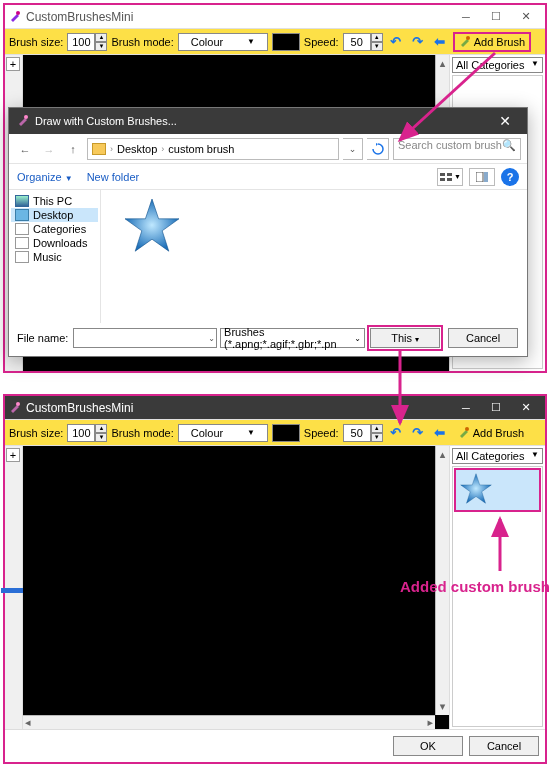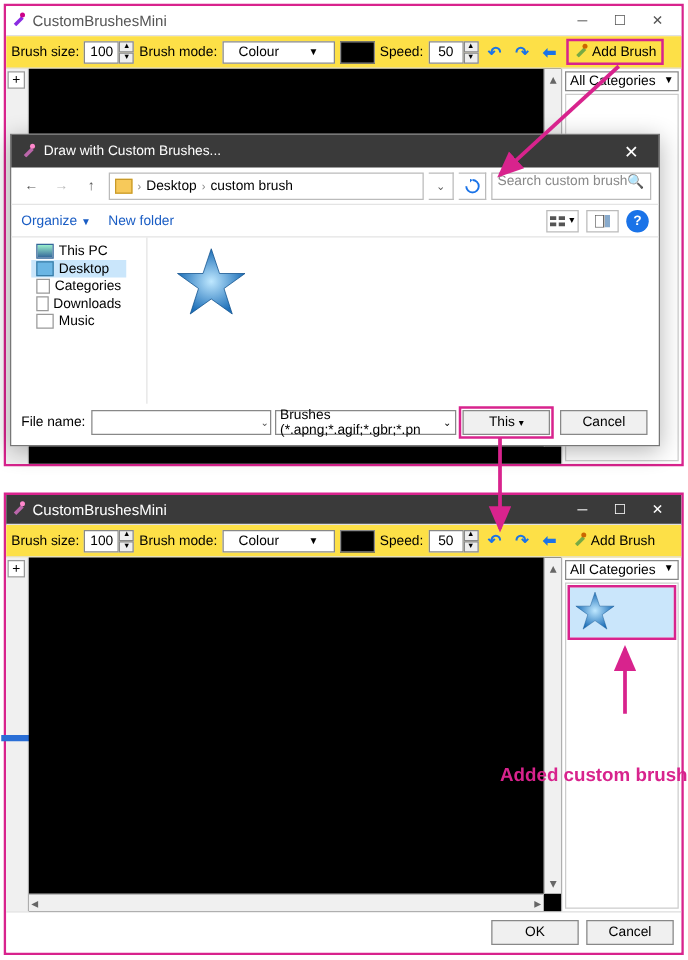--- a/index.html
+++ b/index.html
@@ -51,21 +51,21 @@
   .crumb-dd { width: 20px; height: 22px; border: 1px solid #bbb; border-left: none; display:flex; align-items:center; justify-content:center; font-size:9px; color:#555;}
   .refresh { width: 22px; height: 22px; border: 1px solid #bbb; border-left: none; display:flex; align-items:center; justify-content:center;}
   .search { width: 128px; height: 22px; border: 1px solid #bbb; display: flex; align-items: flex-start; padding: 0 4px; color: #888; }
   .search .mag { margin-left: auto; }
   .dlg-tool { height: 26px; display: flex; align-items: center; padding: 0 8px; gap: 14px; border-bottom: 1px solid #e4e4e4; }
   .link { color: #1a5dc4; }
   .dlg-tool .right { margin-left: auto; display: flex; gap: 6px; align-items: center; }
   .viewbtn { width: 26px; height: 18px; border: 1px solid #bbb; display:flex; align-items:center; justify-content:center;}
   .help { width: 18px; height: 18px; border-radius: 50%; background: #1a73e8; color: #fff; text-align: center; line-height: 18px; font-weight: bold; }
   .dlg-body { flex: 1; display: flex; }
-  .tree { width: 109px; border-right: 1px solid #e4e4e4; padding: 4px 16px; }
+  .tree { width: 92px; border-right: 1px solid #e4e4e4; padding: 4px 2px; }
   .tree-item { display: flex; align-items: center; gap: 4px; padding: 1px 4px; }
   .tree-item.sel { background: #cae6fb; }
   .ti-icon { width: 14px; height: 12px; }
   .ic-pc { background: linear-gradient(#9ec,#369); border:1px solid #369;}
   .ic-desk { background: #6bb6e4; border:1px solid #3a7da8;}
   .ic-doc { background: #fff; border:1px solid #999;}
   .ic-dl { background: #fff; border:1px solid #999;}
   .ic-mus { background: #fff; border:1px solid #999;}
   .files { flex: 1; padding: 6px; display: flex; align-items: flex-start; }
   .file-item { width: 90px; text-align: center; }
@@ -382,13 +382,13 @@
 
   <svg class="arrow-svg" style="left:480px; top:115px;" width="30" height="70">
     <defs>
         <marker id="ah3" markerWidth="8" markerHeight="8" refX="6" refY="3" orient="auto">
           <path d="M0 0 L7 3 L0 6 Z" fill="#d8238d"></path>
         </marker>
       </defs>
     <line x1="15" y1="60" x2="15" y2="8" stroke="#d8238d" stroke-width="3" marker-end="url(#ah3)"></line>
   </svg>
 </div>
-<div class="annot" style="left:400px; top:612px;">Added custom brush</div>
+<div class="annot" style="left:400px; top:578px;">Added custom brush</div>
 
 </body></html>

